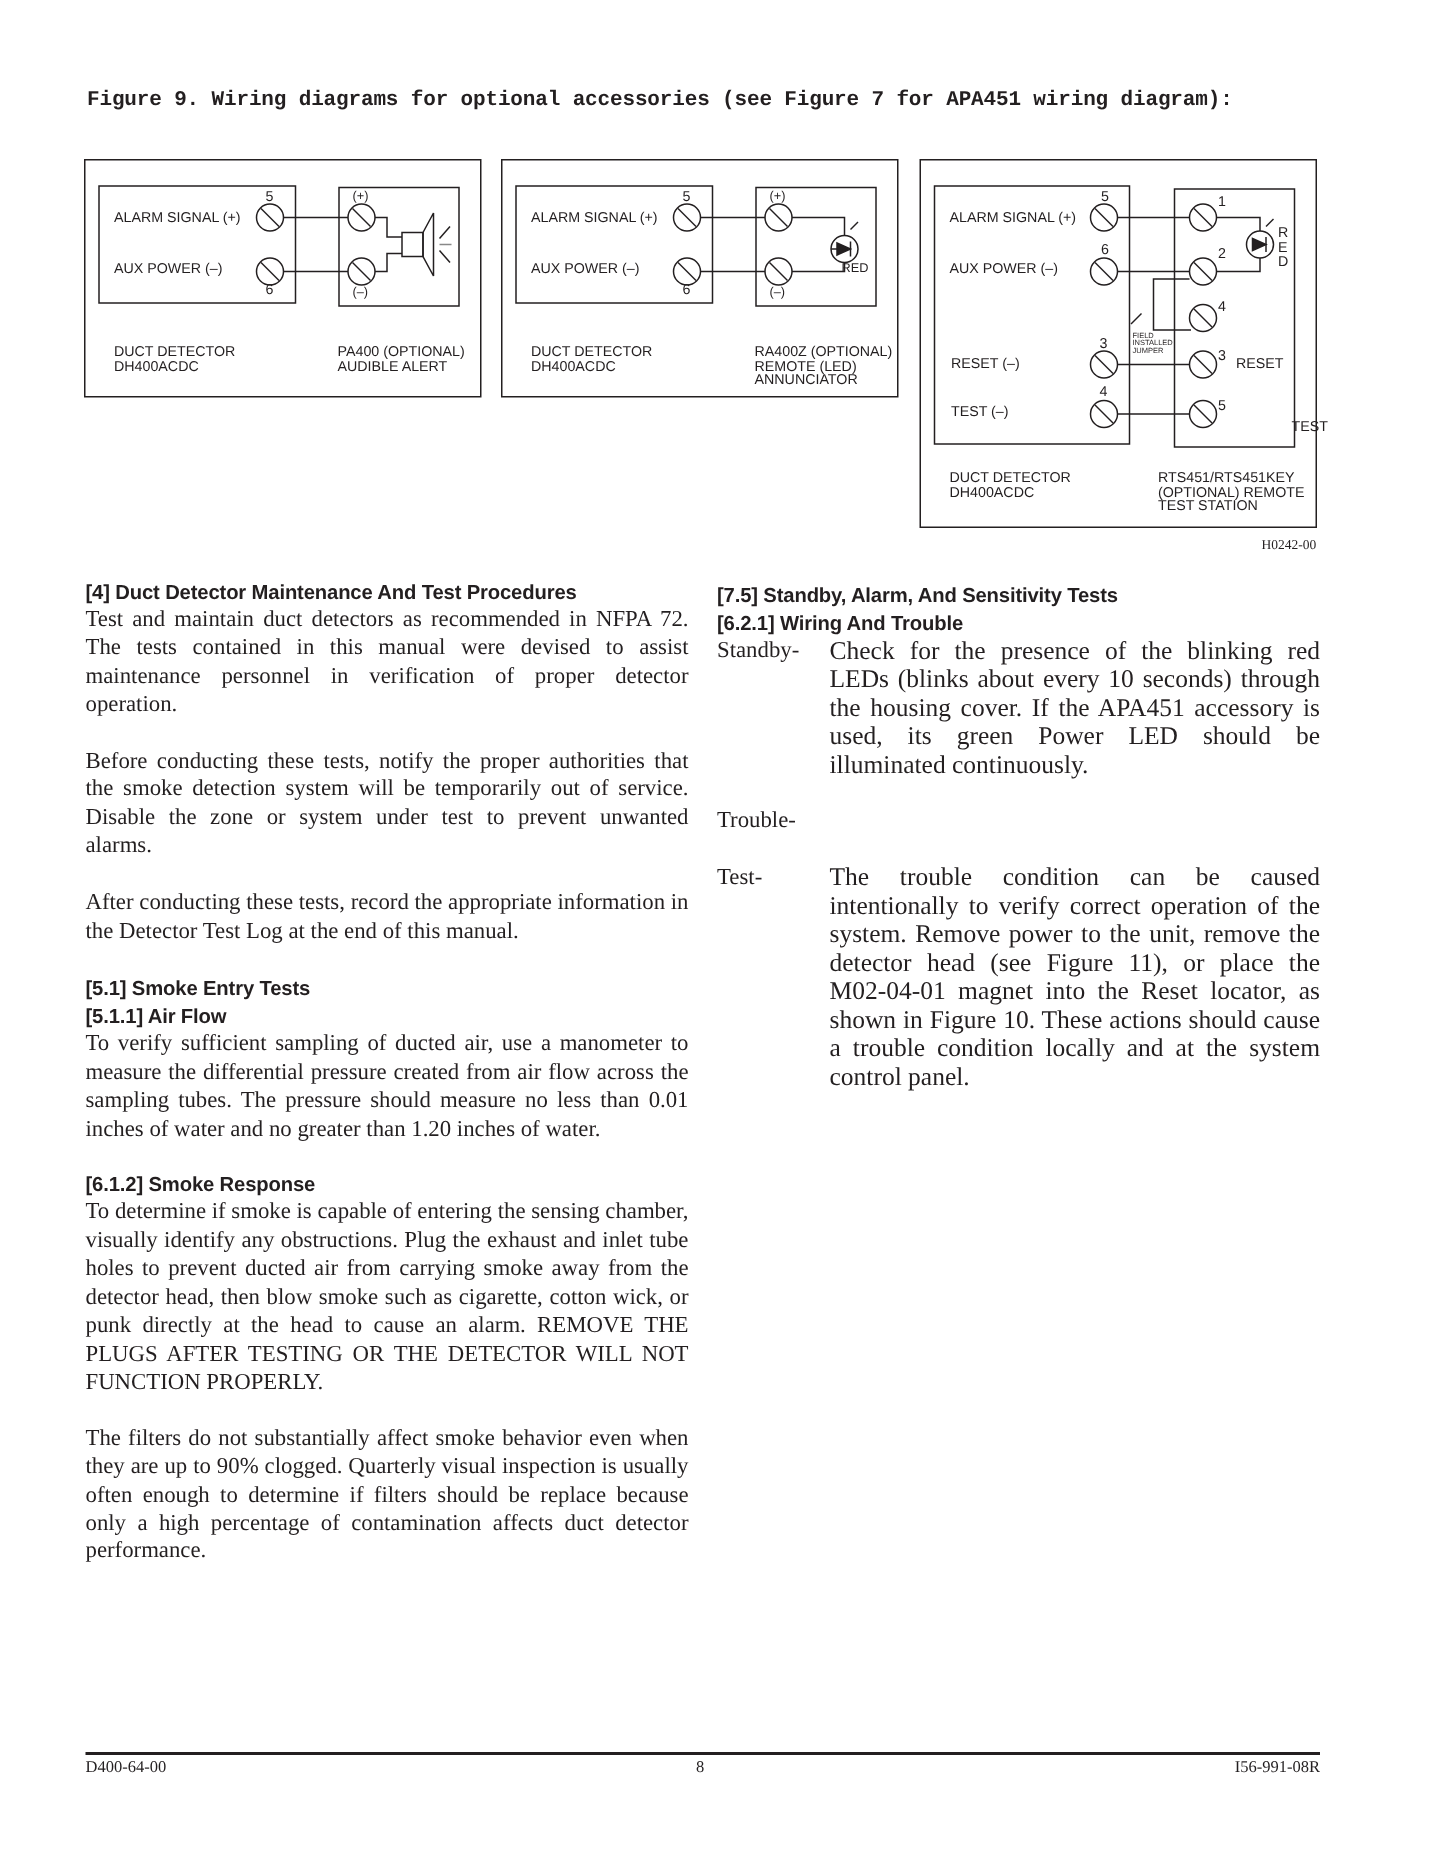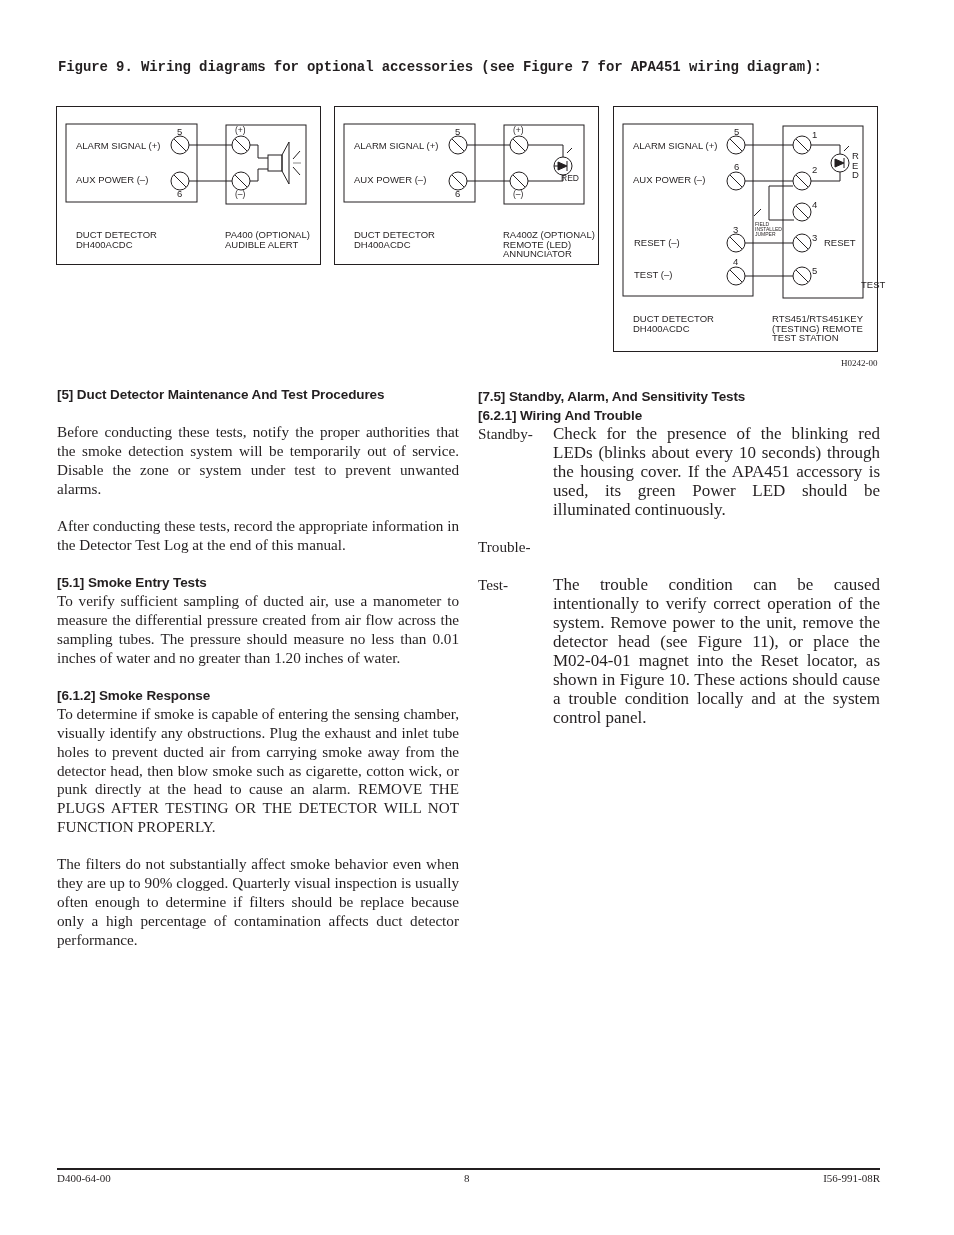--- a/index.html
+++ b/index.html
@@ -178,34 +178,36 @@
   <div class="dlabel" style="left:210px;top:173px;margin-left:37px;">TEST</div>
   <div class="dlabel" style="left:238px;top:44px;">R
 E
 D</div>
   <div class="dlabel tiny" style="left:141px;top:115px;">FIELD
 INSTALLED
 JUMPER</div>
   <div class="dlabel" style="left:19px;top:207px;">DUCT DETECTOR
 DH400ACDC</div>
   <div class="dlabel" style="left:158px;top:207px;">RTS451/RTS451KEY
-(TESTING) REMOTE
+(OPTIONAL) REMOTE
 TEST STATION</div>
 </div>
 
 <div class="figcode">H0242-00</div>
 
 <div class="col left">
-  <div class="h">[5] Duct Detector Maintenance And Test Procedures</div>
+  <div class="h">[4] Duct Detector Maintenance And Test Procedures</div>
+  <div class="p">Test and maintain duct detectors as recommended in NFPA 72. The tests contained in this manual were devised to assist maintenance personnel in verification of proper detector operation.</div>
   <div class="gap"></div>
   <div class="p">Before conducting these tests, notify the proper authorities that the smoke detection system will be temporarily out of service. Disable the zone or system under test to prevent unwanted alarms.</div>
   <div class="gap"></div>
   <div class="p">After conducting these tests, record the appropriate information in the Detector Test Log at the end of this manual.</div>
   <div class="gap-s"></div>
   <div class="h">[5.1] Smoke Entry Tests</div>
+  <div class="h">[5.1.1] Air Flow</div>
   <div class="p">To verify sufficient sampling of ducted air, use a manometer to measure the differential pressure created from air flow across the sampling tubes. The pressure should measure no less than 0.01 inches of water and no greater than 1.20 inches of water.</div>
   <div class="gap-s"></div>
   <div class="h">[6.1.2] Smoke Response</div>
   <div class="p">To determine if smoke is capable of entering the sensing chamber, visually identify any obstructions. Plug the exhaust and inlet tube holes to prevent ducted air from carrying smoke away from the detector head, then blow smoke such as cigarette, cotton wick, or punk directly at the head to cause an alarm. REMOVE THE PLUGS AFTER TESTING OR THE DETECTOR WILL NOT FUNCTION PROPERLY.</div>
   <div class="gap-s"></div>
   <div class="p">The filters do not substantially affect smoke behavior even when they are up to 90% clogged. Quarterly visual inspection is usually often enough to determine if filters should be replace because only a high percentage of contamination affects duct detector performance.</div>
 </div>
 
 <div class="col right">
   <div class="h">[7.5] Standby, Alarm, And Sensitivity Tests</div>

